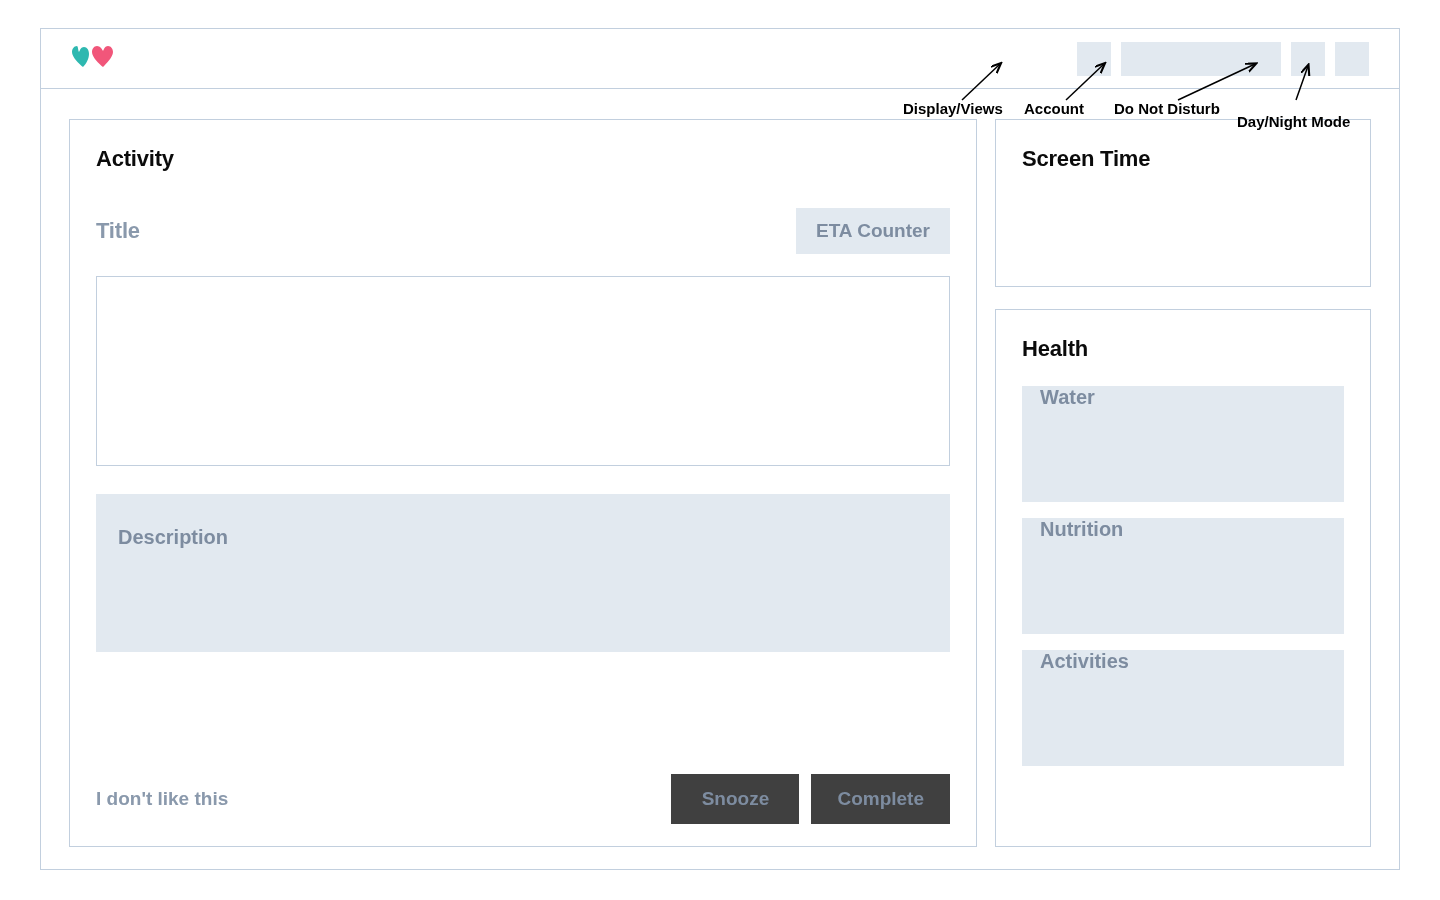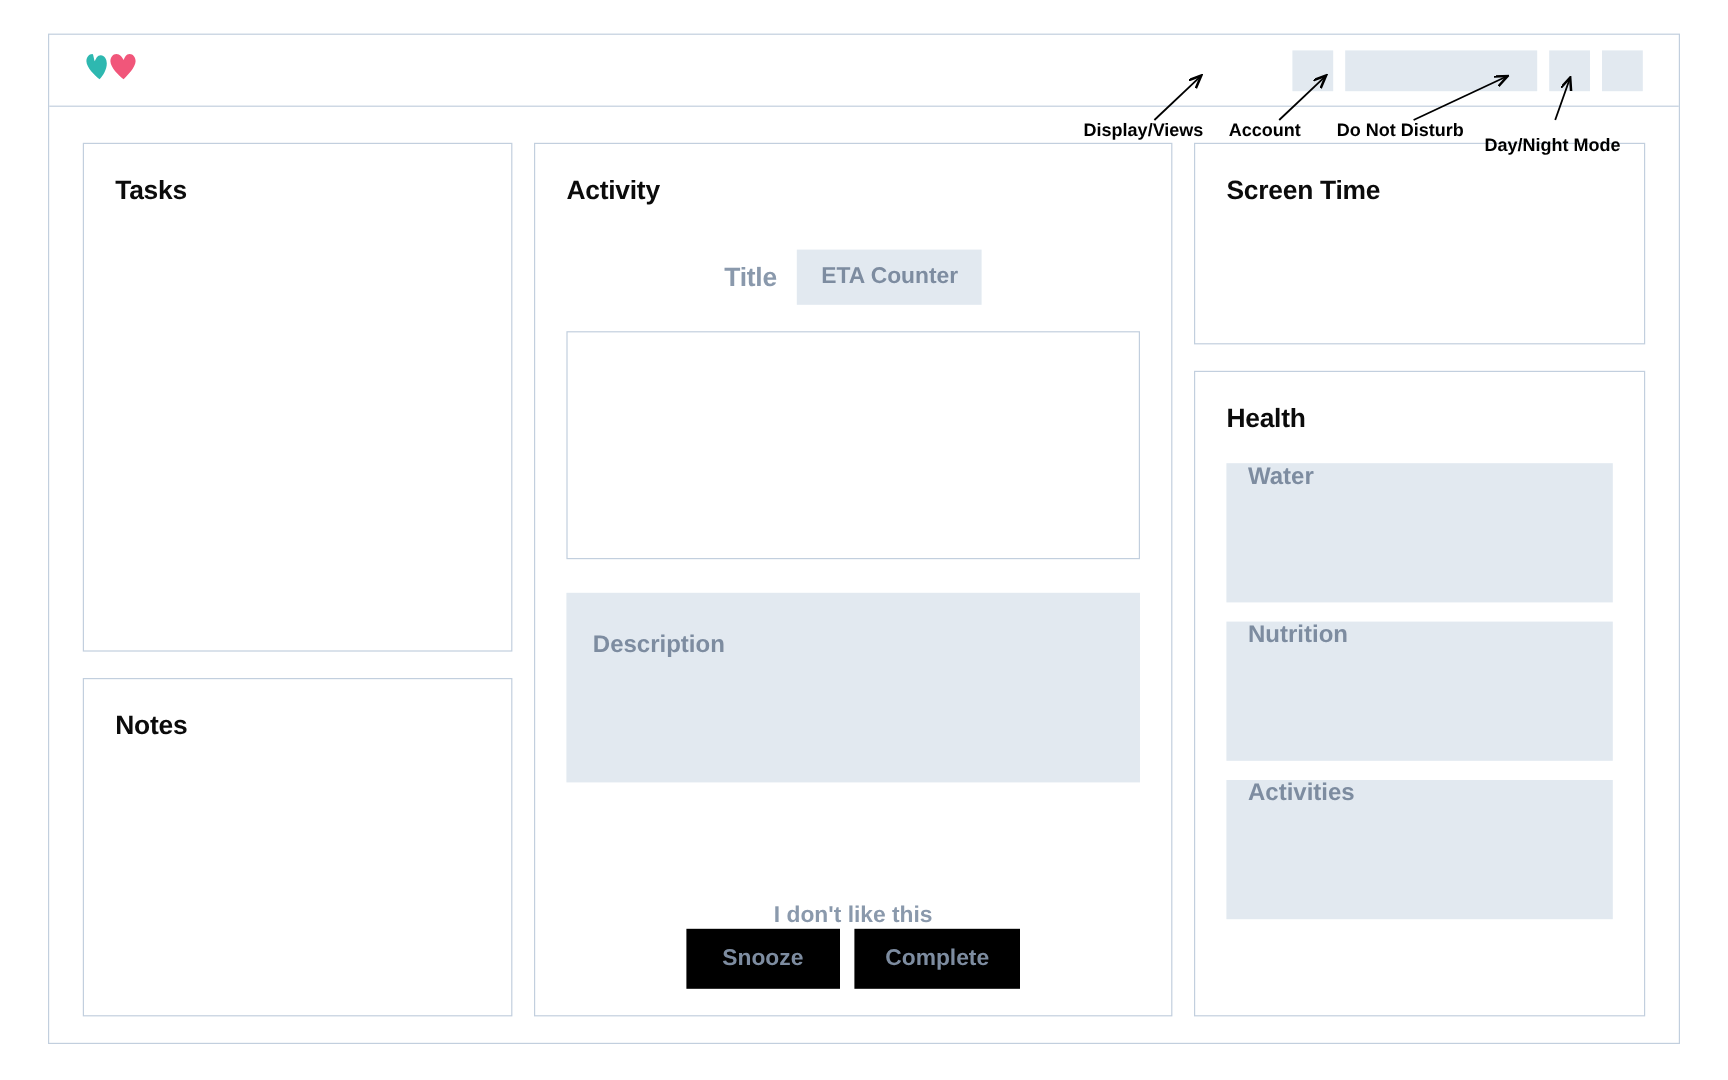--- a/index.html
+++ b/index.html
@@ -108,21 +108,21 @@
       letter-spacing: -0.2px;
     }
     .tasks-panel { height: 424px; }
     .notes-panel { flex: 1; }
     .activity-panel { flex: 1; display: flex; flex-direction: column; }
     .screen-time-panel { height: 168px; }
     .health-panel { flex: 1; }
     .activity-header-row {
       display: flex;
       align-items: center;
-      justify-content: center;
+      justify-content: space-between;
       margin-top: 36px;
       gap: 17px;
     }
     .field-label {
       font-size: 22px;
       font-weight: 600;
       color: #8a99ac;
       letter-spacing: -0.2px;
     }
     .eta-box {
@@ -148,33 +148,32 @@
       font-size: 20px;
       font-weight: 600;
       color: #7d8ca0;
     }
     .activity-footer {
       margin-top: auto;
       padding-top: 28px;
       display: flex;
       align-items: center;
       justify-content: space-between;
-      flex-direction: column;
     }
     .dislike-text {
       font-size: 19px;
       font-weight: 600;
       color: #8a99ac;
     }
     .activity-buttons {
       display: flex;
       gap: 12px;
     }
     .act-btn {
-      background: #000000;
+      background: #404040;
       border: none;
       padding: 14px 26px;
       font-size: 19px;
       font-weight: 600;
       color: #7d8ca0;
       cursor: pointer;
       min-width: 128px;
     }
     .health-section {
       background: #e2e9f0;
@@ -203,28 +202,20 @@
     <div class="header-controls">
       <button class="header-btn btn-small"></button>
       <button class="header-btn btn-wide"></button>
       <button class="header-btn btn-med"></button>
       <button class="header-btn btn-med"></button>
     </div>
   </div>
 
   <div class="main-area">
 
-    <div class="col-left">
-      <div class="panel tasks-panel">
-        <h2 class="panel-title">Tasks</h2>
-      </div>
-      <div class="panel notes-panel">
-        <h2 class="panel-title">Notes</h2>
-      </div>
-    </div>
 
     <div class="col-center">
       <div class="panel activity-panel">
         <h2 class="panel-title">Activity</h2>
         <div class="activity-header-row">
           <span class="field-label">Title</span>
           <div class="eta-box">ETA Counter</div>
         </div>
         <div class="title-input"></div>
         <div class="description-box">

